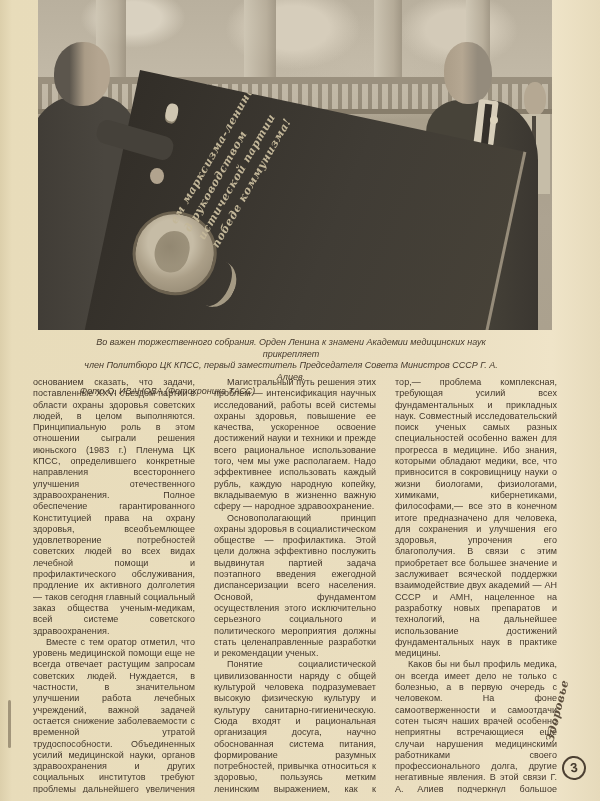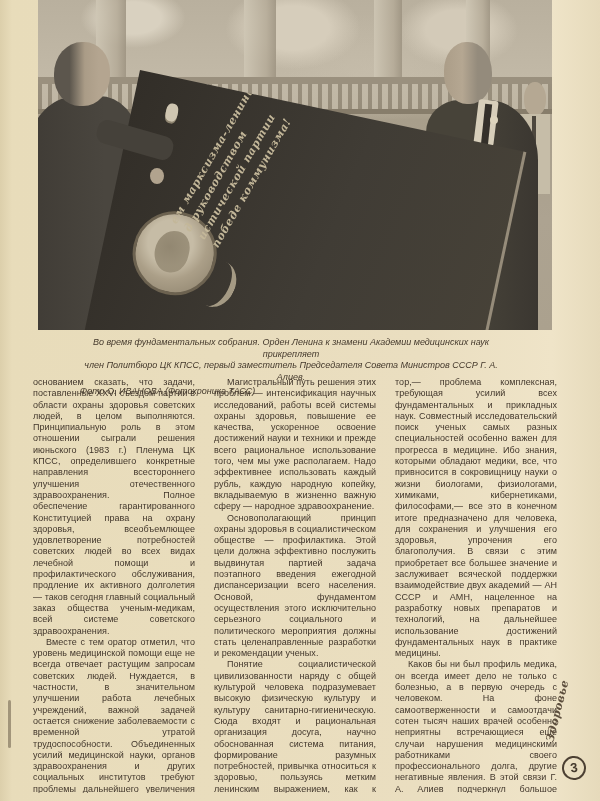--- a/index.html
+++ b/index.html
@@ -119,21 +119,21 @@
       <div>истической партии</div>
       <div>победе коммунизма!</div>
     </div>
   </div>
   <div class="man man-l-arm"></div>
   <div class="man hand-l"></div>
 </div>
 
 <div class="caption">
   <div class="lines">
-    <div>Во время фундаментальных собрания. Орден Ленина к знамени Академии медицинских наук прикрепляет</div>
+    <div>Во важен торжественного собрания. Орден Ленина к знамени Академии медицинских наук прикрепляет</div>
     <div>член Политбюро ЦК КПСС, первый заместитель Председателя Совета Министров СССР Г. А. Алиев.</div>
   </div>
   <div class="credit">Фото О. ИВАНОВА (Фотохроника ТАСС)</div>
 </div>
 
 <div class="article">
   <div class="col">
     <p>основанием сказать, что задачи, поставленные XXVI съездом партии в области охраны здоровья советских людей, в целом выполняются. Принципиальную роль в этом отношении сыграли решения июньского (1983 г.) Пленума ЦК КПСС, определившего конкретные направления всестороннего улучшения отечественного здравоохранения. Полное обеспечение гарантированного Конституцией права на охрану здоровья, всеобъемлющее удовлетворение потребностей советских людей во всех видах лечебной помощи и профилактического обслуживания, продление их активного долголетия — таков сегодня главный социальный заказ общества ученым-медикам, всей системе советского здравоохранения.</p>
     <p class="ind">Вместе с тем оратор отметил, что уровень медицинской помощи еще не всегда отвечает растущим запросам советских людей. Нуждается, в частности, в значительном улучшении работа лечебных учреждений, важной задачей остается снижение заболеваемости с временной утратой трудоспособности. Объединенных усилий медицинской науки, органов здравоохранения и других социальных институтов требуют проблемы дальнейшего увеличения продолжительности жизни, снижения сердечно-сосудистых заболеваний, укрепления здоровья подрастающего поколения, внедрения более совершенных методов ранней диагностики и лечения недугов. На значительно более высокий уровень должна быть поднята разработка фундаментальных вопросов теории, методологии и социологии.</p>
   </div>

